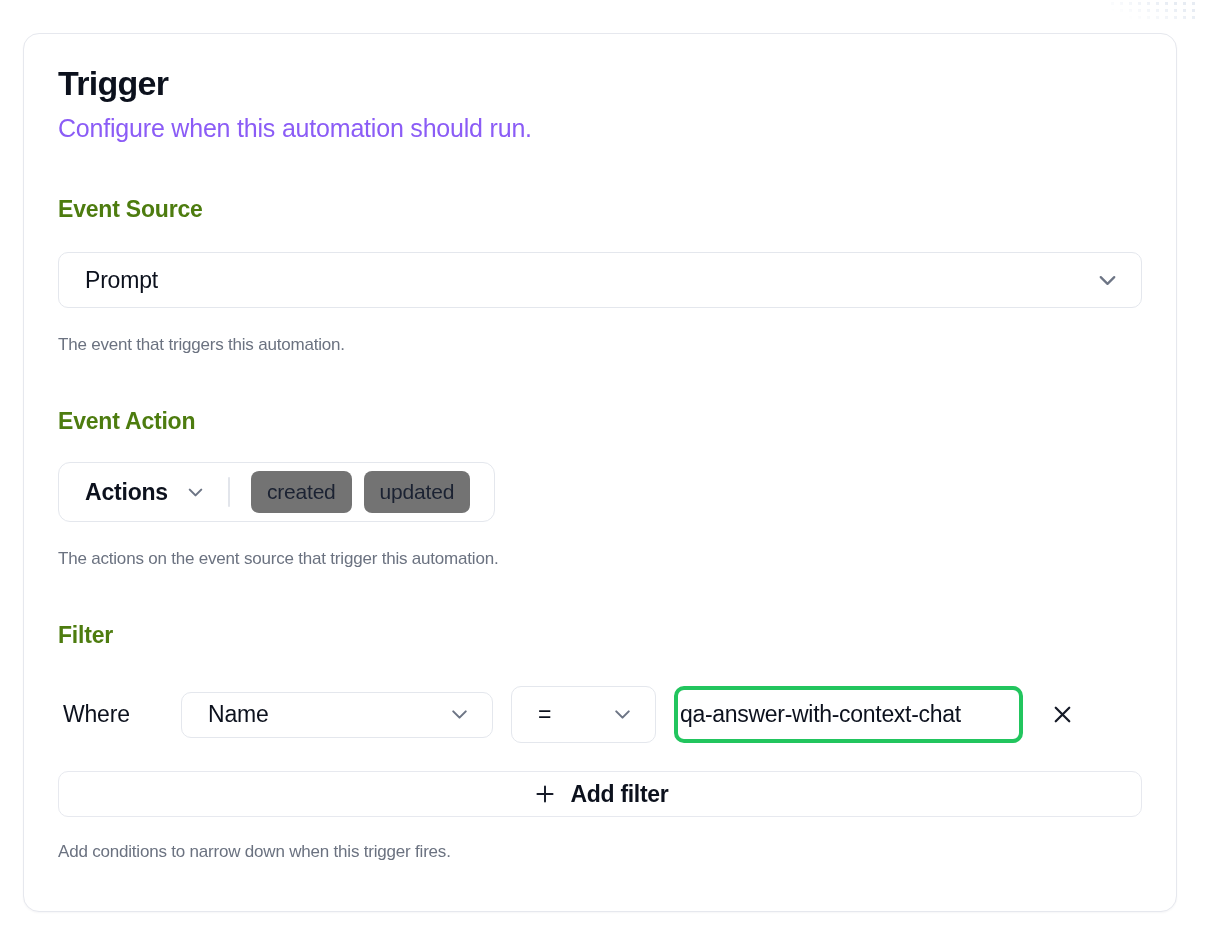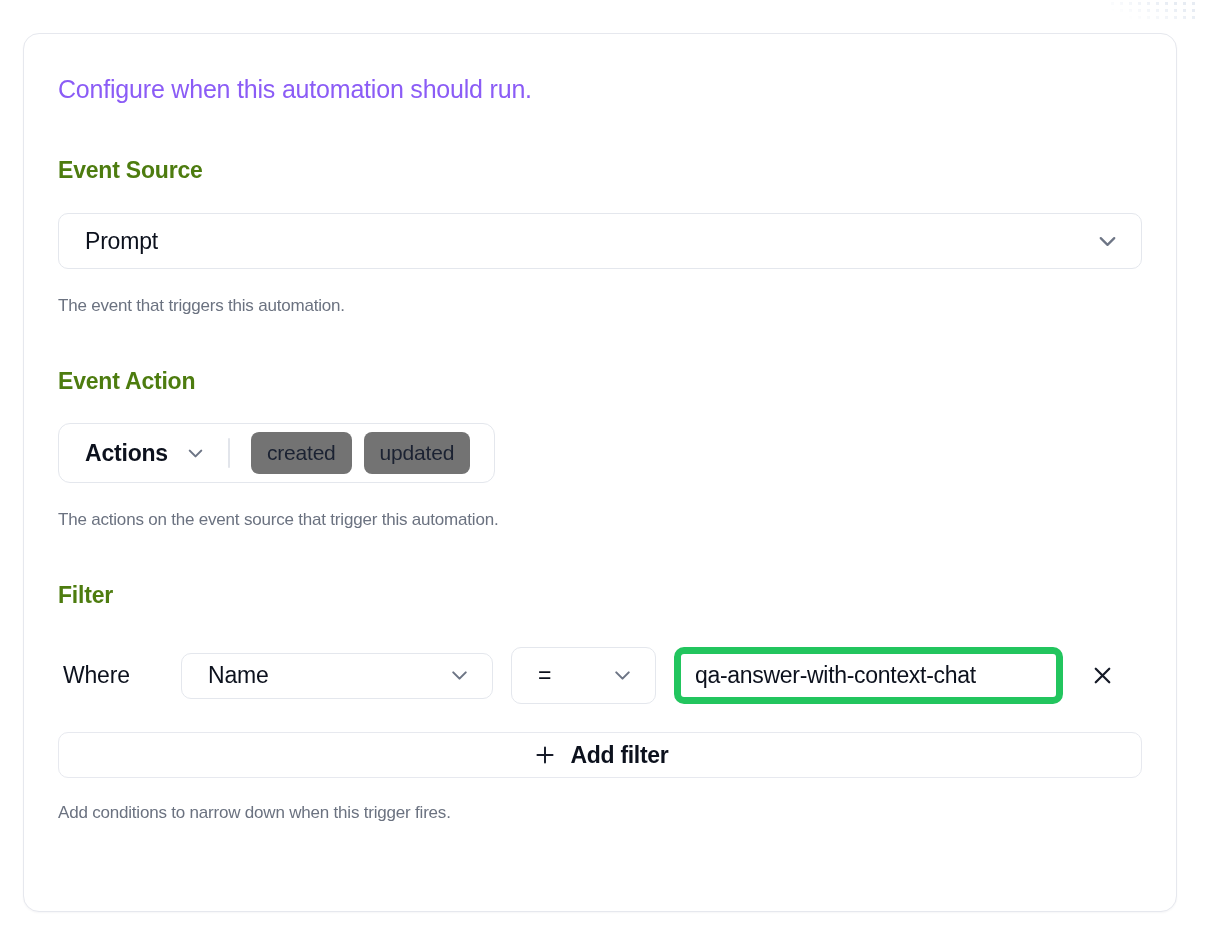--- a/index.html
+++ b/index.html
@@ -95,23 +95,23 @@
     padding: 9px 16px;
     font-size: 21px; color: #1b2232;
     cursor: default;
   }
 
   .filter-row { display: flex; align-items: center; margin-top: 36px; }
   .where { font-size: 23px; color: #0c111d; width: 123px; padding-left: 5px; flex: 0 0 auto; }
   .name-select { width: 312px; height: 46px; margin-right: 18px; flex: 0 0 auto; }
   .op-select  { width: 145px; height: 57px; margin-right: 18px; padding: 0 20px 0 26px; flex: 0 0 auto; }
   .value-input {
-    width: 389px; height: 57px;
-    border: 7px solid #22c55e; border-radius: 10px;
-    padding: 0 14px;
+    width: 349px; height: 57px;
+    border: 4px solid #22c55e; border-radius: 10px;
+    padding: 0 2px;
     font-size: 23px; color: #0c111d;
     font-family: inherit; letter-spacing: -0.3px;
     margin-right: 22px;
     outline: none;
     flex: 0 0 auto;
   }
   .remove-btn {
     background: none; border: none; padding: 4px;
     color: #161b28; cursor: pointer;
     display: flex; align-items: center;
@@ -130,20 +130,21 @@
   .add-filter .plus { display: flex; color: #161b28; }
   .help-last { margin-top: 24px; }
 </style>
 </head>
 <body>
 
 <div class="dots"></div>
 
 <div class="card">
 
+  <h1 class="title">Trigger</h1>
   <p class="subtitle">Configure when this automation should run.</p>
 
   <div>
     <div class="label mt-section">Event Source</div>
     <div class="select full mt-control">
       <span>Prompt</span>
       <span class="chev">
         <svg width="27" height="27" viewBox="0 0 24 24" fill="none" stroke="currentColor" stroke-width="2" stroke-linecap="round" stroke-linejoin="round">
             <path d="m6 9 6 6 6-6"></path>
           </svg>

